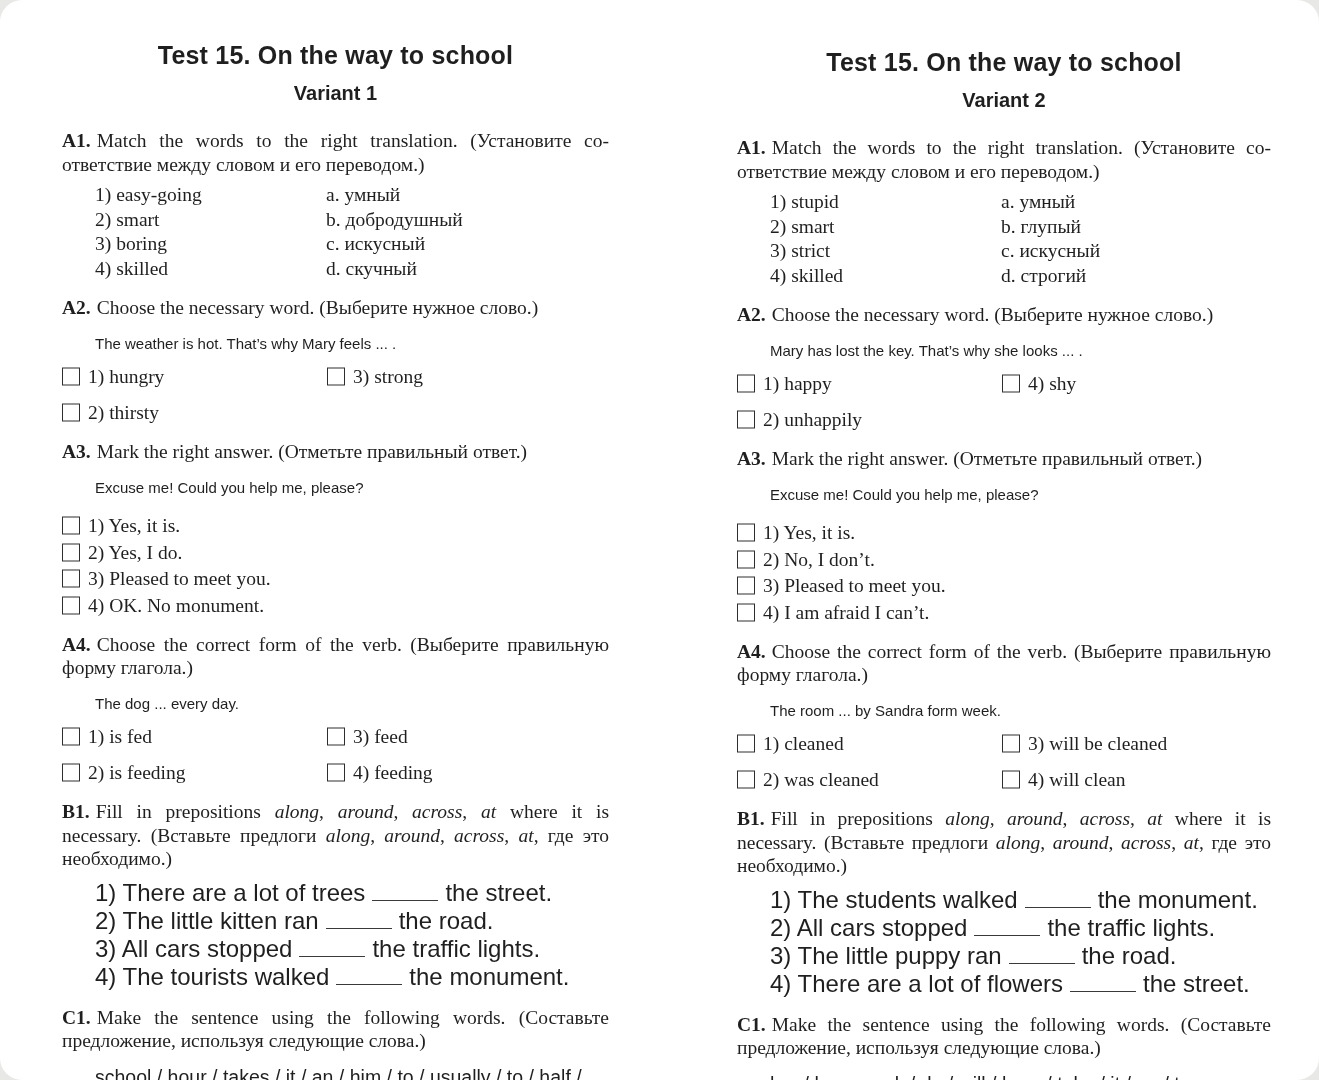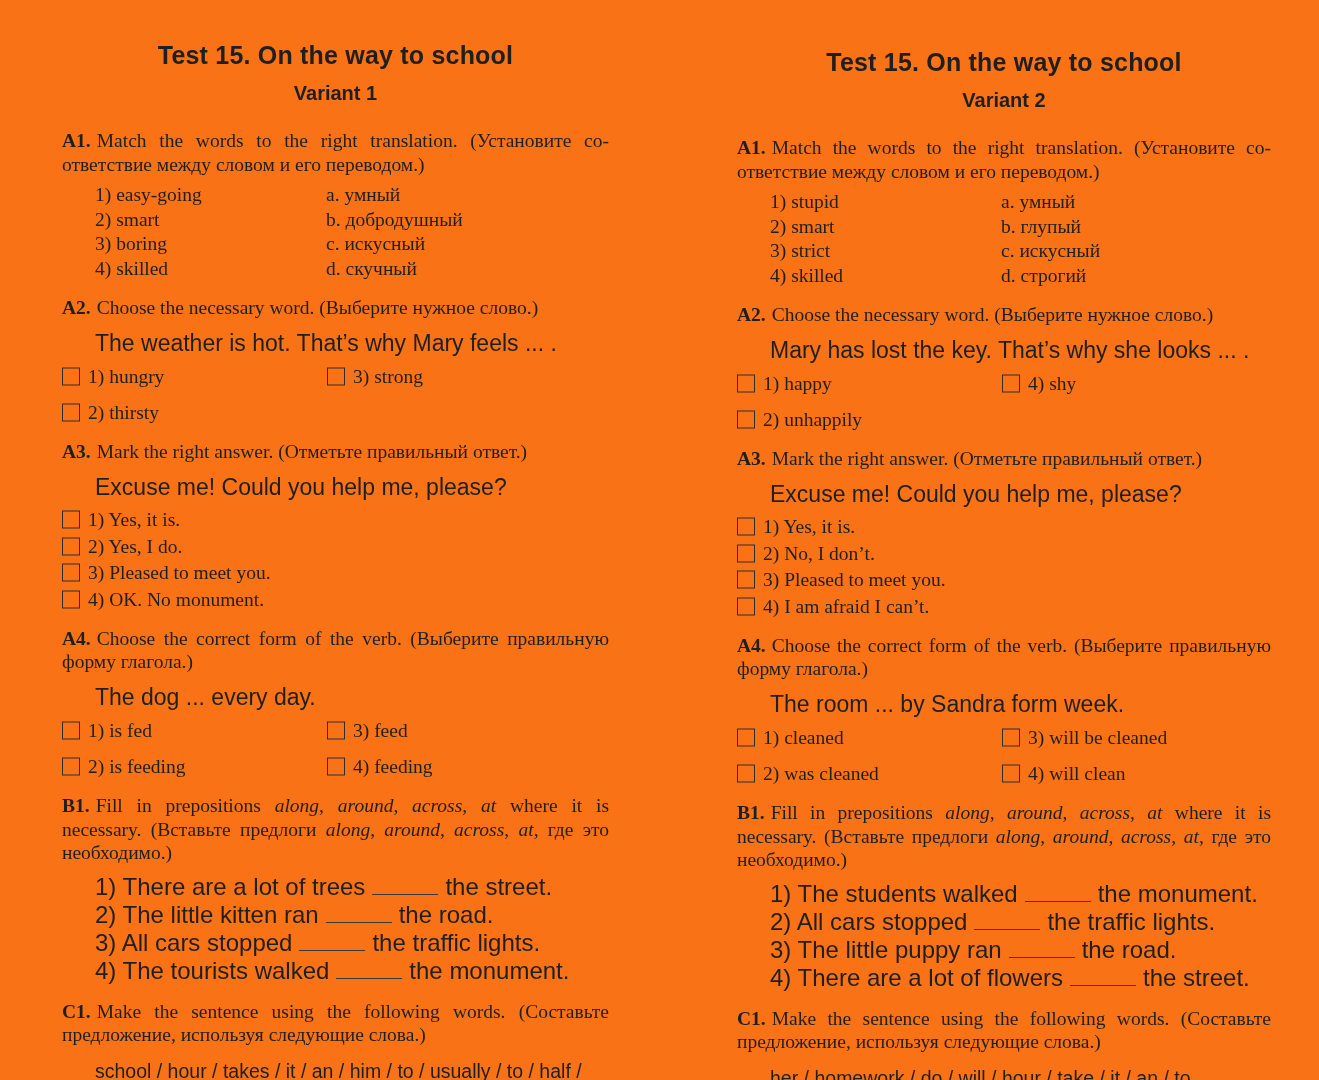--- a/index.html
+++ b/index.html
@@ -36,32 +36,32 @@
   }
   .instr .tlabel { font-weight:bold; margin-right:6px; }
   .instr em { font-style:italic; }
 
   .match { margin:2px 0 6px 0; }
   .match-row { display:flex; padding-left:33px; font-size:19.5px; line-height:24.5px; }
   .m-left { width:231px; flex:none; }
 
   .prompt {
     font-family:"Liberation Sans", sans-serif;
-    font-size:23px; line-height:23.5px;
+    font-size:15px; line-height:23.5px;
     margin:7px 0 7px 0; text-indent:33px;
   }
 
   .opts2 {
     display:grid;
     grid-template-rows:repeat(2,auto);
     grid-template-columns:265px 1fr;
     grid-auto-flow:column;
     row-gap:12px; margin:3px 0 6px 0;
   }
-  .optlist { display:flex; flex-direction:column; gap:2.5px; margin:2px 0 6px 0; }
+  .optlist { display:flex; flex-direction:column; gap:2.5px; margin:8px 0 6px 0; }
   .opt { display:flex; align-items:baseline; font-size:19.5px; line-height:24px; }
   .checkbox {
     flex:none; width:16px; height:16px;
     border:1.6px solid #2e2e2e; background:transparent;
     margin-right:8px; transform:translateY(2.5px);
   }
 
   .fill-items { margin:3px 0 6px 0; }
   .fill-item {
     font-family:"Liberation Sans", sans-serif;
@@ -77,21 +77,21 @@
     font-size:19.5px; line-height:25px;
     margin:7px 0 0 0; text-indent:33px;
   }
 
   .page-bottom { margin-top:auto; }
   .answer-line { border:none; border-top:1.6px solid #5a5a57; margin:0; }
 </style>
 </head>
 <body>
 
-<div class="spread" style="background: #f97316; color: rgb(31, 31, 31);">
+<div class="spread" style="background: #ffffff; color: rgb(31, 31, 31); border-radius: 22px;">
 
   <div class="page page--left">
     <h1 class="title">Test 15. On the way to school</h1>
     <h2 class="variant">Variant 1</h2>
 
     <p class="instr"><span class="tlabel">A1.</span><span>Match the words to the right translation. (Установите со­ответствие между словом и его переводом.)</span></p>
     <div class="match">
       <div class="match-row">
         <span class="m-left"><span>1)</span> <span>easy-going</span></span>
         <span class="m-right"><span>a.</span> <span>умный</span></span>

